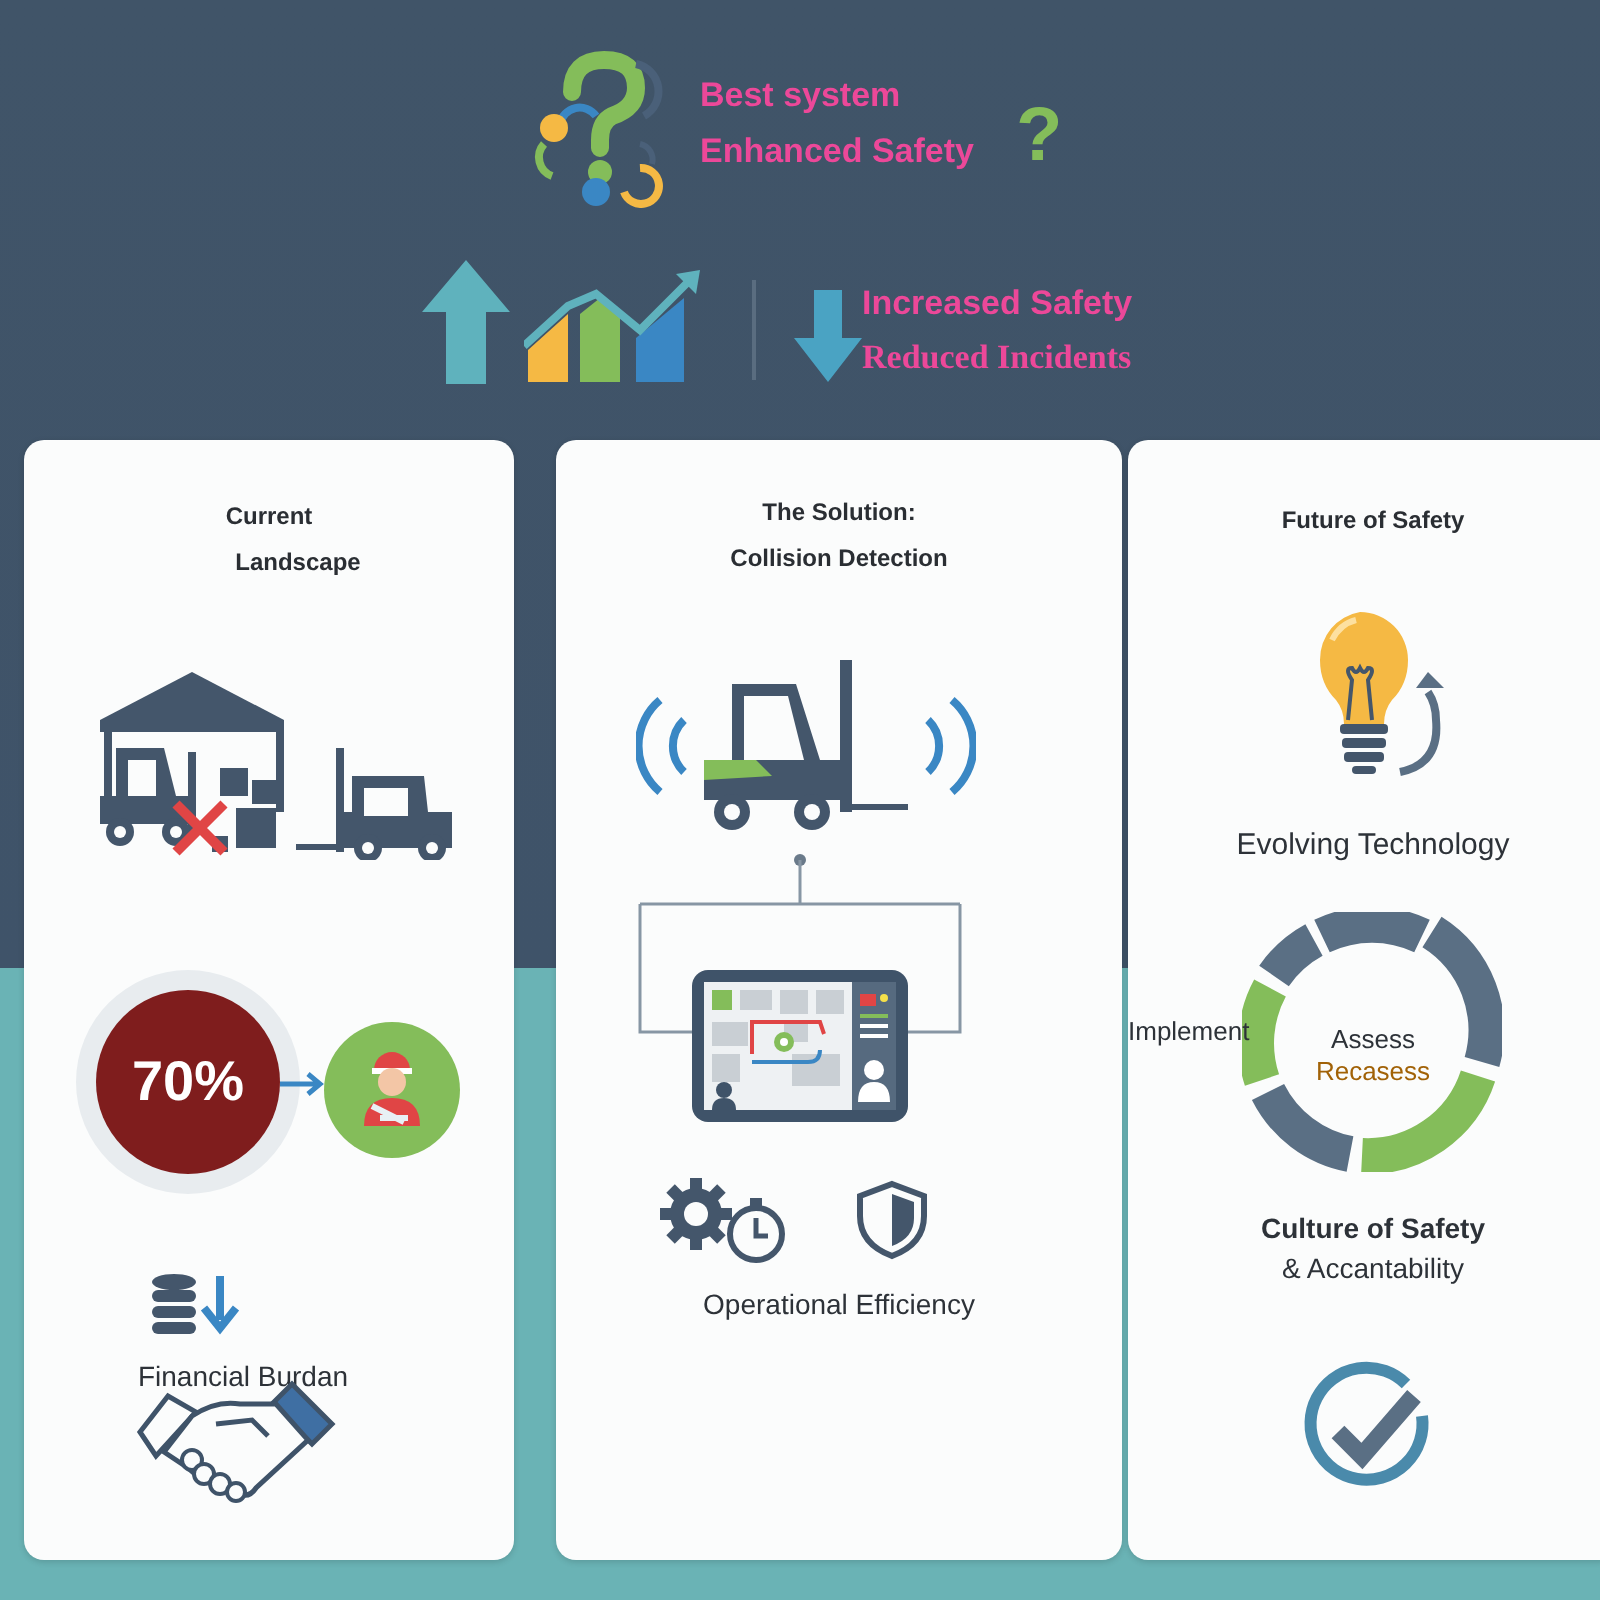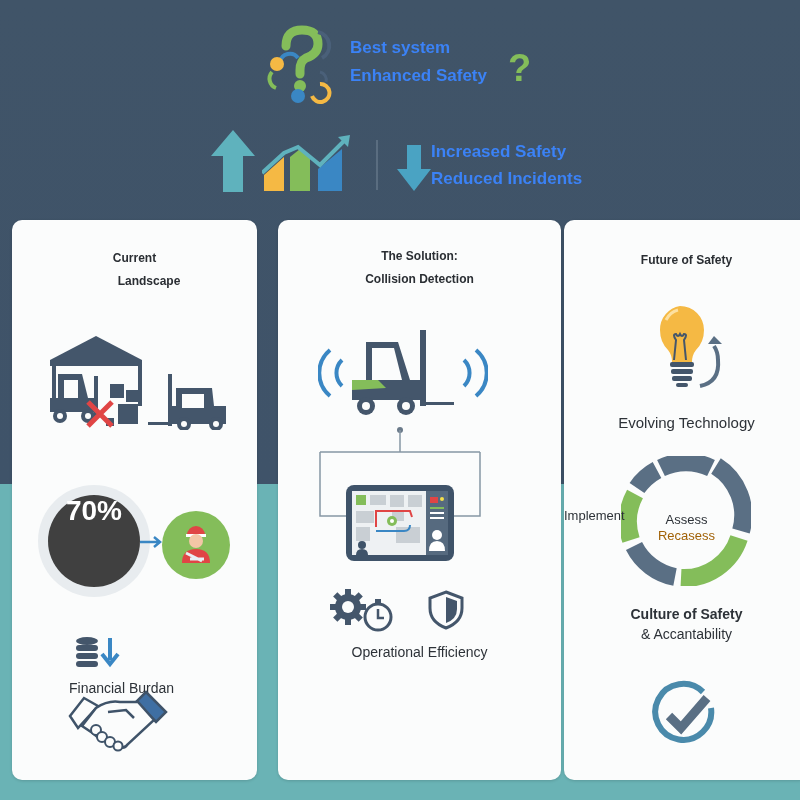--- a/index.html
+++ b/index.html
@@ -2,21 +2,21 @@
 <html><head>
 <meta charset="utf-8">
 <style>
   html, body { margin:0; padding:0; }
   body {
     width:800px; height:800px; position:relative; overflow:hidden;
     font-family:"Liberation Sans", sans-serif;
     background: linear-gradient(to bottom, #405468 0px, #3f5369 484px, #6ab3b5 484px, #6ab3b5 800px);
   }
   .abs { position:absolute; }
-  .header-text { color:#3b82f6; font-weight:bold; font-size:17px; line-height:28px; }
+  .header-text { color:#ec4899; font-weight:bold; font-size:17px; line-height:28px; }
   .card {
     position:absolute; top:220px; height:560px; background:#fbfcfc;
     border-radius:10px; box-shadow:0 1px 3px rgba(0,0,0,0.15);
   }
   .card-title {
     position:absolute; left:0; right:0; text-align:center; color:#2a2e33;
     font-size:12px; font-weight:bold; line-height:23px;
   }
   .card-label {
     position:absolute; left:0; right:0; text-align:center; color:#2d3238; font-size:15px;
@@ -57,21 +57,21 @@
     <path d="M76 2 L88 0 L86 12 Z" fill="#5fb2bd"></path>
   </svg>
 </div>
 <div class="abs" style="left:376px;top:140px;width:2px;height:50px;background:#5a6d80;"></div>
 <div class="abs" style="left:397px;top:145px;">
   <svg width="34" height="46" viewBox="0 0 34 46">
       <path d="M10 0 L24 0 L24 24 L34 24 L17 46 L0 24 L10 24 Z" fill="#4aa3c3"></path>
     </svg>
 </div>
 <div class="abs header-text" style="left:431px;top:138px;">Increased Safety</div>
-<div class="abs header-text" style="left:431px;top:165px;">Reduced Incidents</div>
+<div class="abs header-text" style="left:431px;top:165px;font-family:Liberation Serif, serif;">Reduced Incidents</div>
 
 <div class="card" style="left:12px;width:245px;">
   <div class="card-title" style="top:27px;">Current</div>
   <div class="card-title" style="top:50px;padding-left:29px;">Landscape</div>
 
   <div class="abs" style="left:36px;top:112px;">
     <svg width="180" height="98" viewBox="0 0 180 98">
       <path d="M2 28 L48 4 L94 28 L94 34 L2 34 Z" fill="#44566b"></path>
       <rect x="4" y="34" width="4" height="40" fill="#44566b"></rect>
       <rect x="90" y="34" width="4" height="40" fill="#44566b"></rect>
@@ -96,21 +96,21 @@
       <circle cx="136" cy="92" r="7" fill="#44566b"></circle>
         <circle cx="136" cy="92" r="3" fill="#fbfcfc"></circle>
       <circle cx="168" cy="92" r="7" fill="#44566b"></circle>
         <circle cx="168" cy="92" r="3" fill="#fbfcfc"></circle>
 
       <path d="M40 70 L64 94 M64 70 L40 94" stroke="#e04545" stroke-width="5"></path>
     </svg>
   </div>
 
   <div class="abs" style="left:26px;top:265px;width:112px;height:112px;border-radius:50%;background:#e8ecef;"></div>
-  <div class="abs" style="left:36px;top:275px;width:92px;height:92px;border-radius:50%;background:#404040;display:flex;align-items:flex-start;justify-content:center;">
+  <div class="abs" style="left:36px;top:275px;width:92px;height:92px;border-radius:50%;background:#7f1d1d;display:flex;align-items:center;justify-content:center;">
     <span style="color:#fff;font-weight:bold;font-size:28px;">70%</span>
   </div>
   <div class="abs" style="left:128px;top:316px;">
     <svg width="24" height="12" viewBox="0 0 24 12">
         <path d="M0 6 H18 M14 1 L20 6 L14 11" stroke="#3a87c4" stroke-width="2.5" fill="none"></path>
       </svg>
   </div>
   <div class="abs" style="left:150px;top:291px;width:68px;height:68px;border-radius:50%;background:#84bd5a;">
     <svg width="68" height="68" viewBox="0 0 68 68">
       <path d="M25 24 a9 9 0 0 1 18 0 Z" fill="#e04545"></path>

